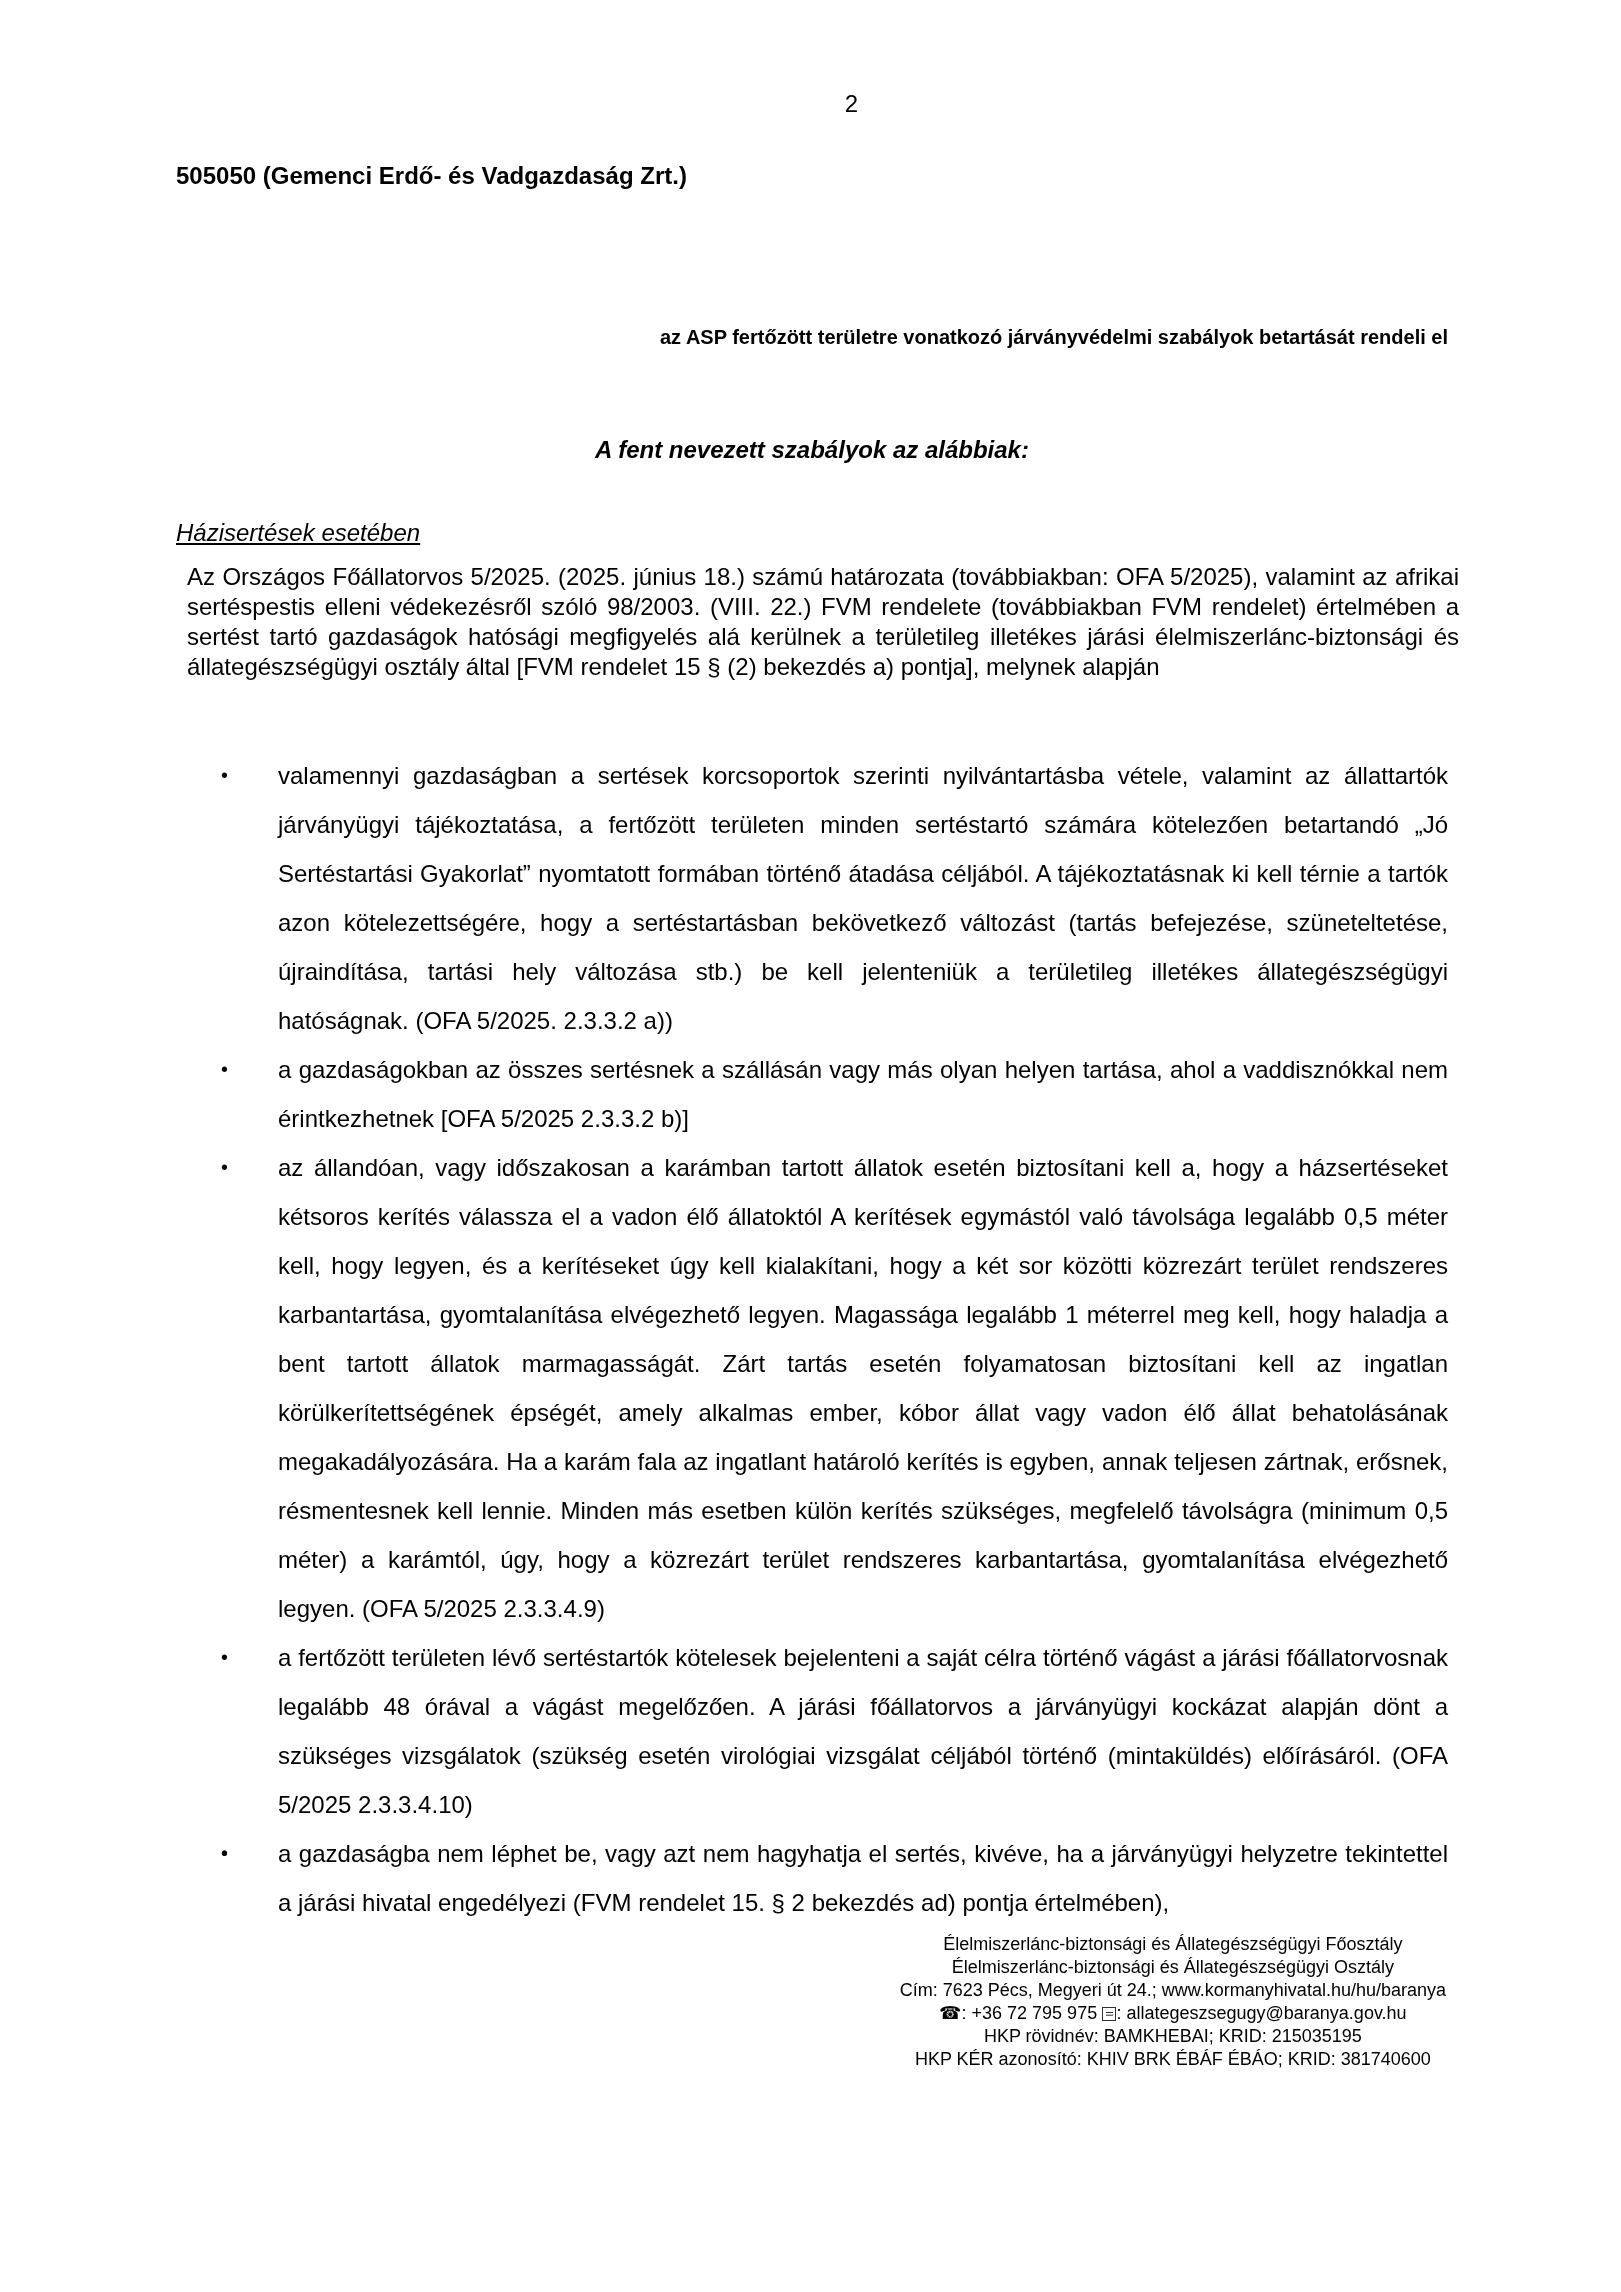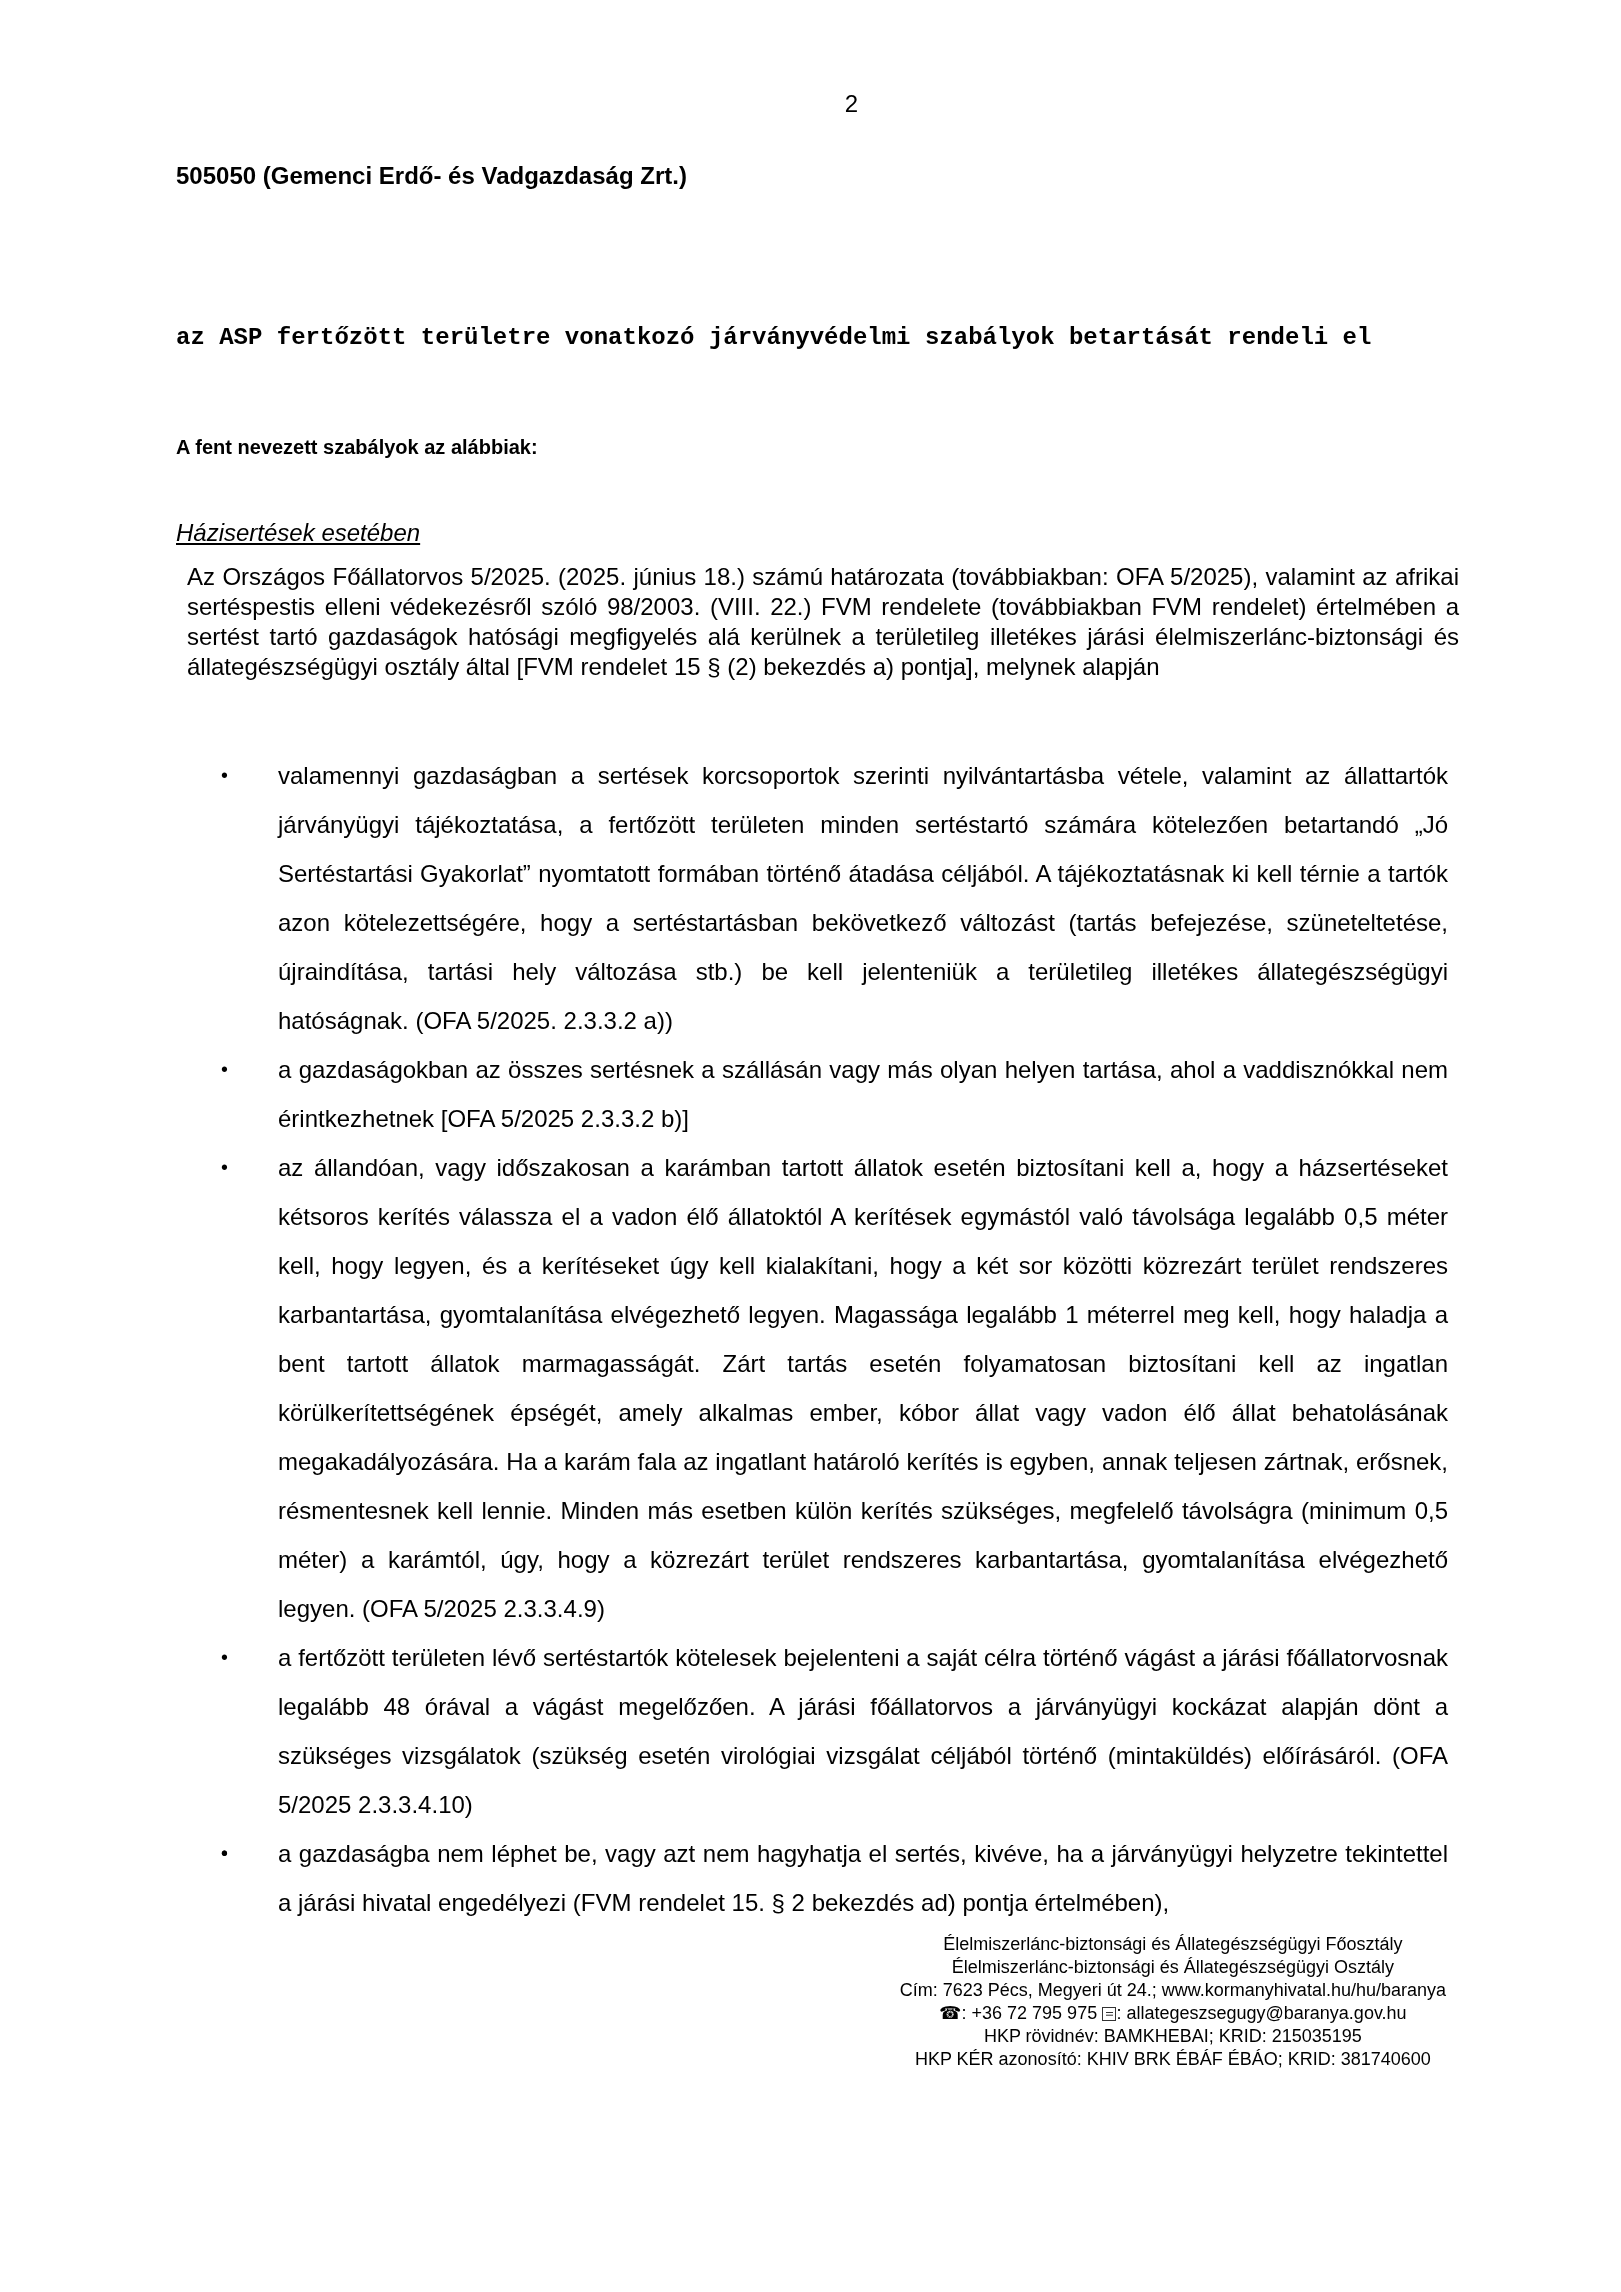--- a/index.html
+++ b/index.html
@@ -26,33 +26,34 @@
       top: 162px;
       left: 176px;
       font-size: 24px;
       font-weight: bold;
     }
     .order-statement {
       position: absolute;
       top: 313px;
       left: 176px;
       width: 1272px;
-      text-align: left;
-      font-size: 24px;
+      text-align: right;
+      font-size: 20px;
       font-weight: bold;
       line-height: 49px;
-      font-family: Liberation Mono, monospace;
     }
     .rules-heading {
       position: absolute;
       top: 436px;
       left: 176px;
       width: 1272px;
-      font-size: 20px;
+      text-align: center;
+      font-size: 24px;
       font-weight: bold;
+      font-style: italic;
     }
     .section-heading {
       position: absolute;
       top: 519px;
       left: 176px;
       font-size: 24px;
       font-style: italic;
       text-decoration: underline;
     }
     .intro {

